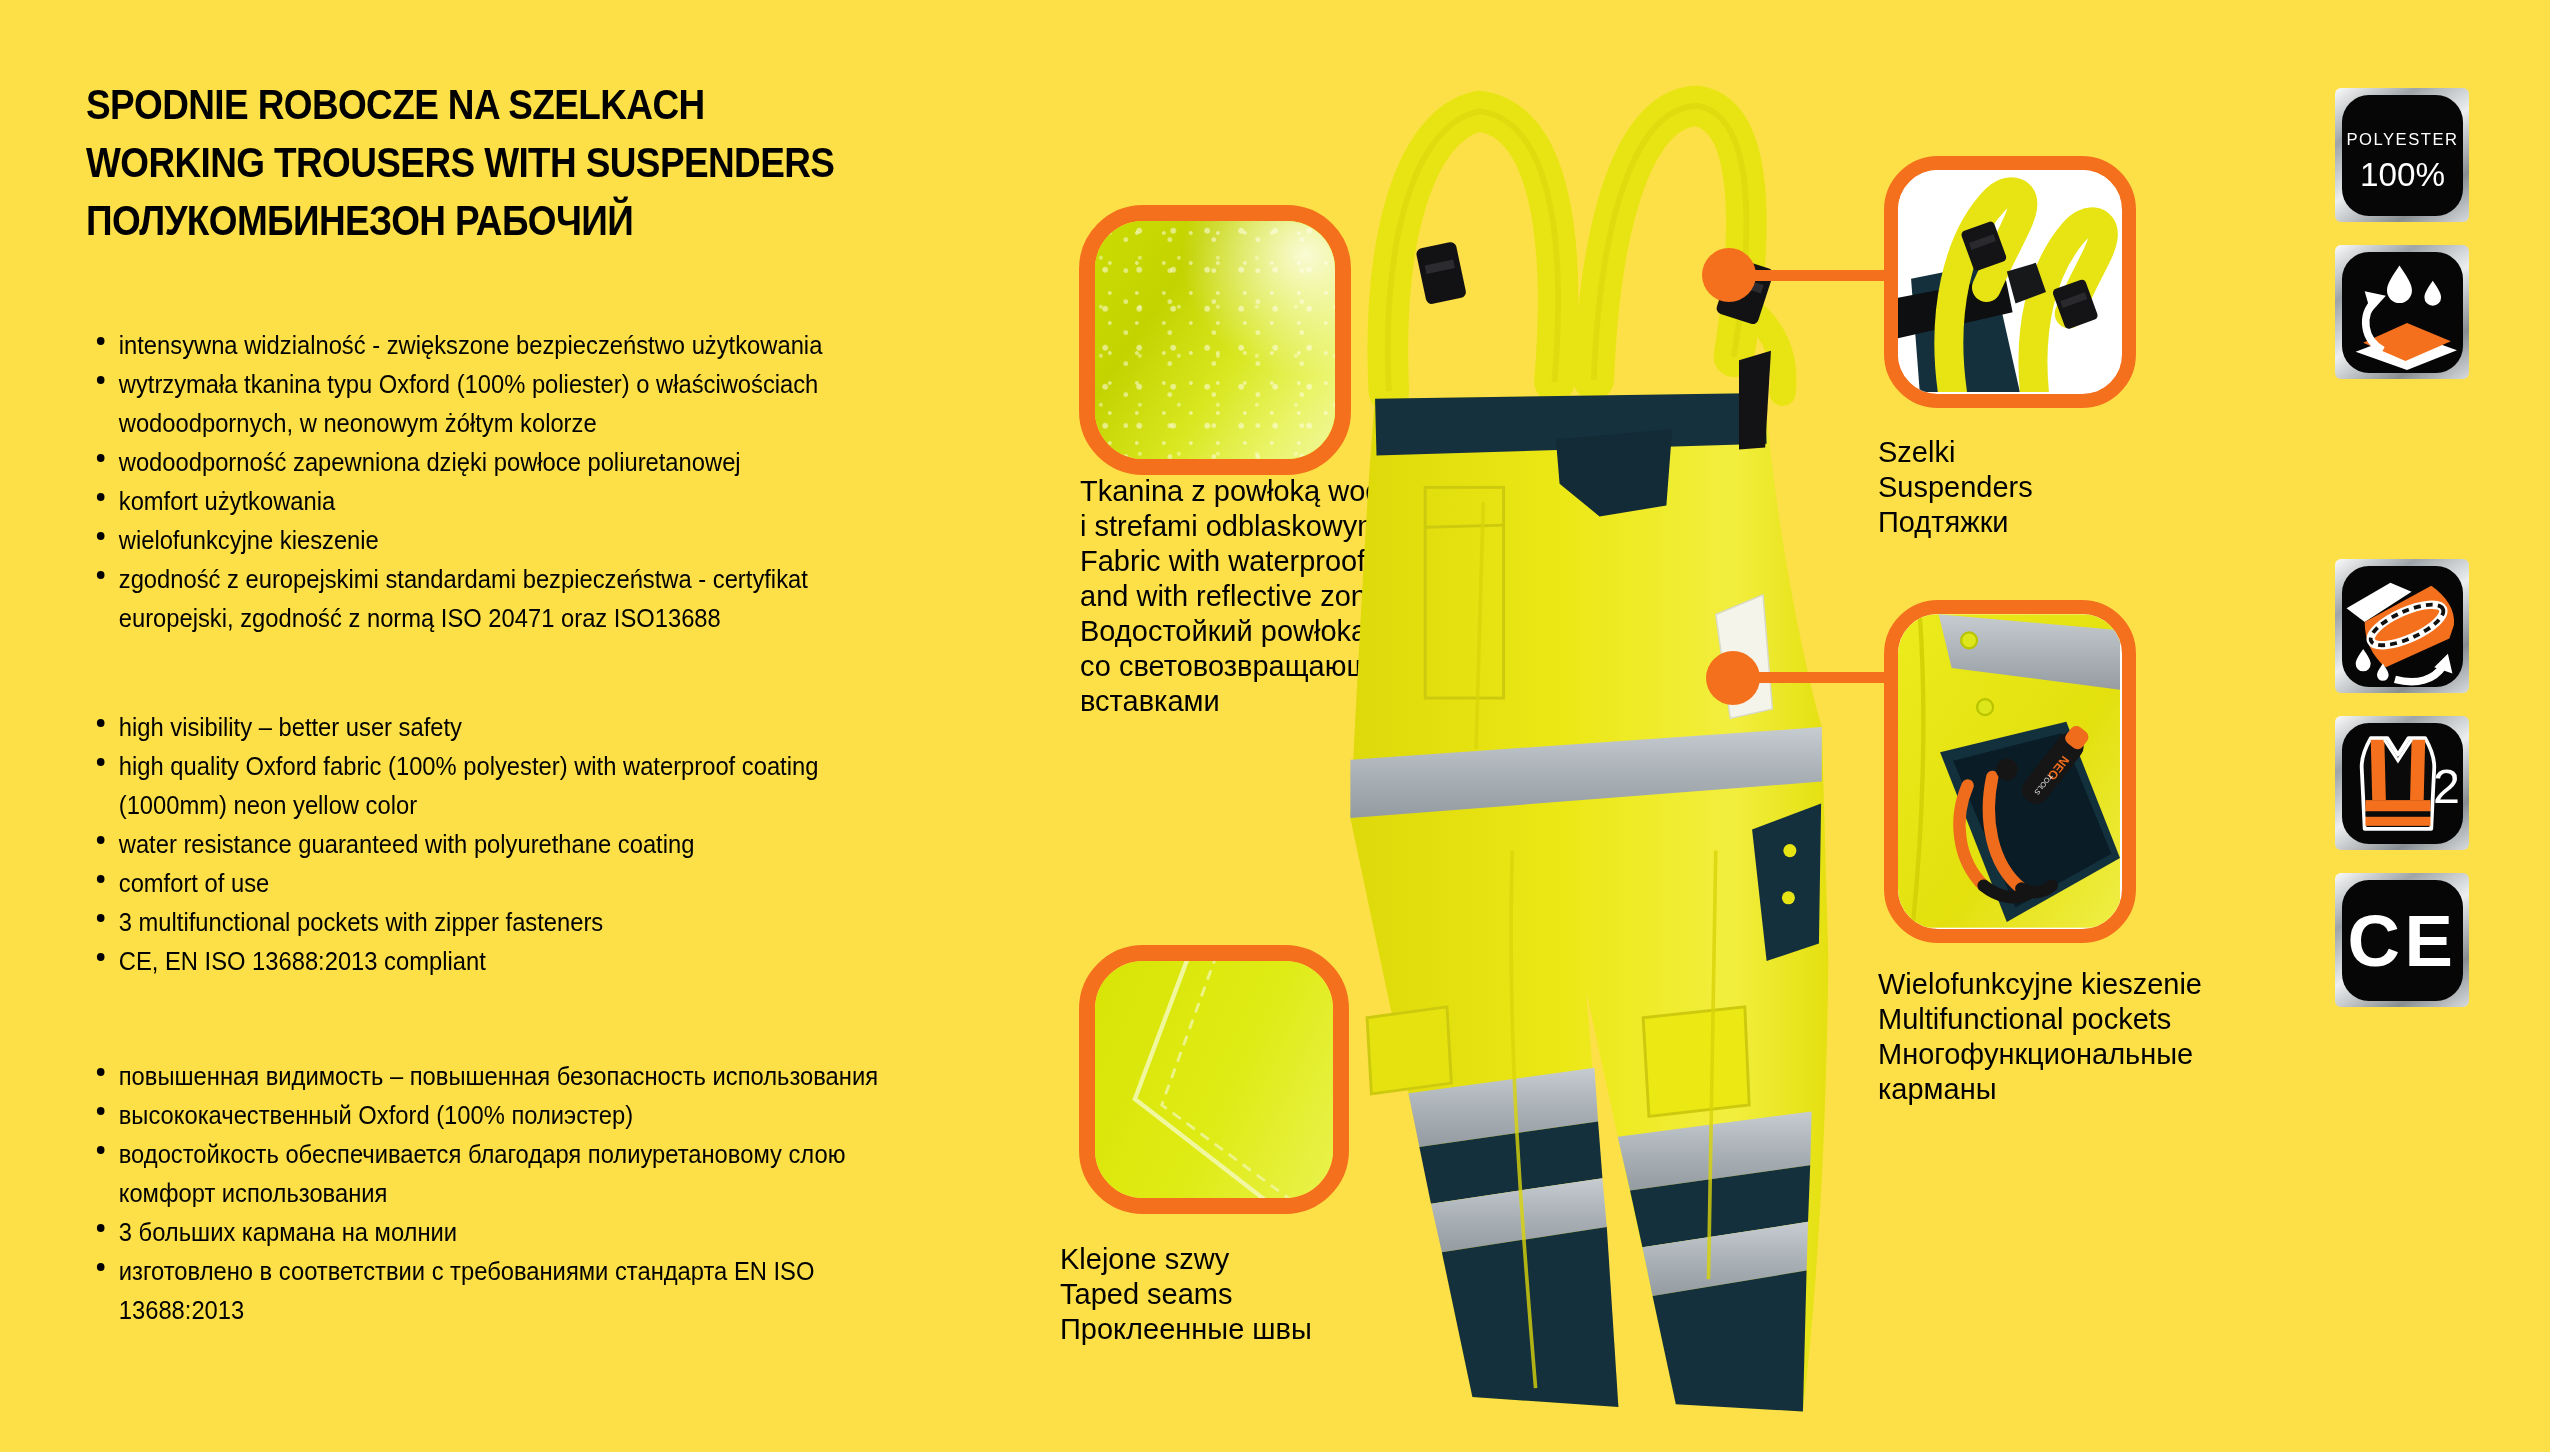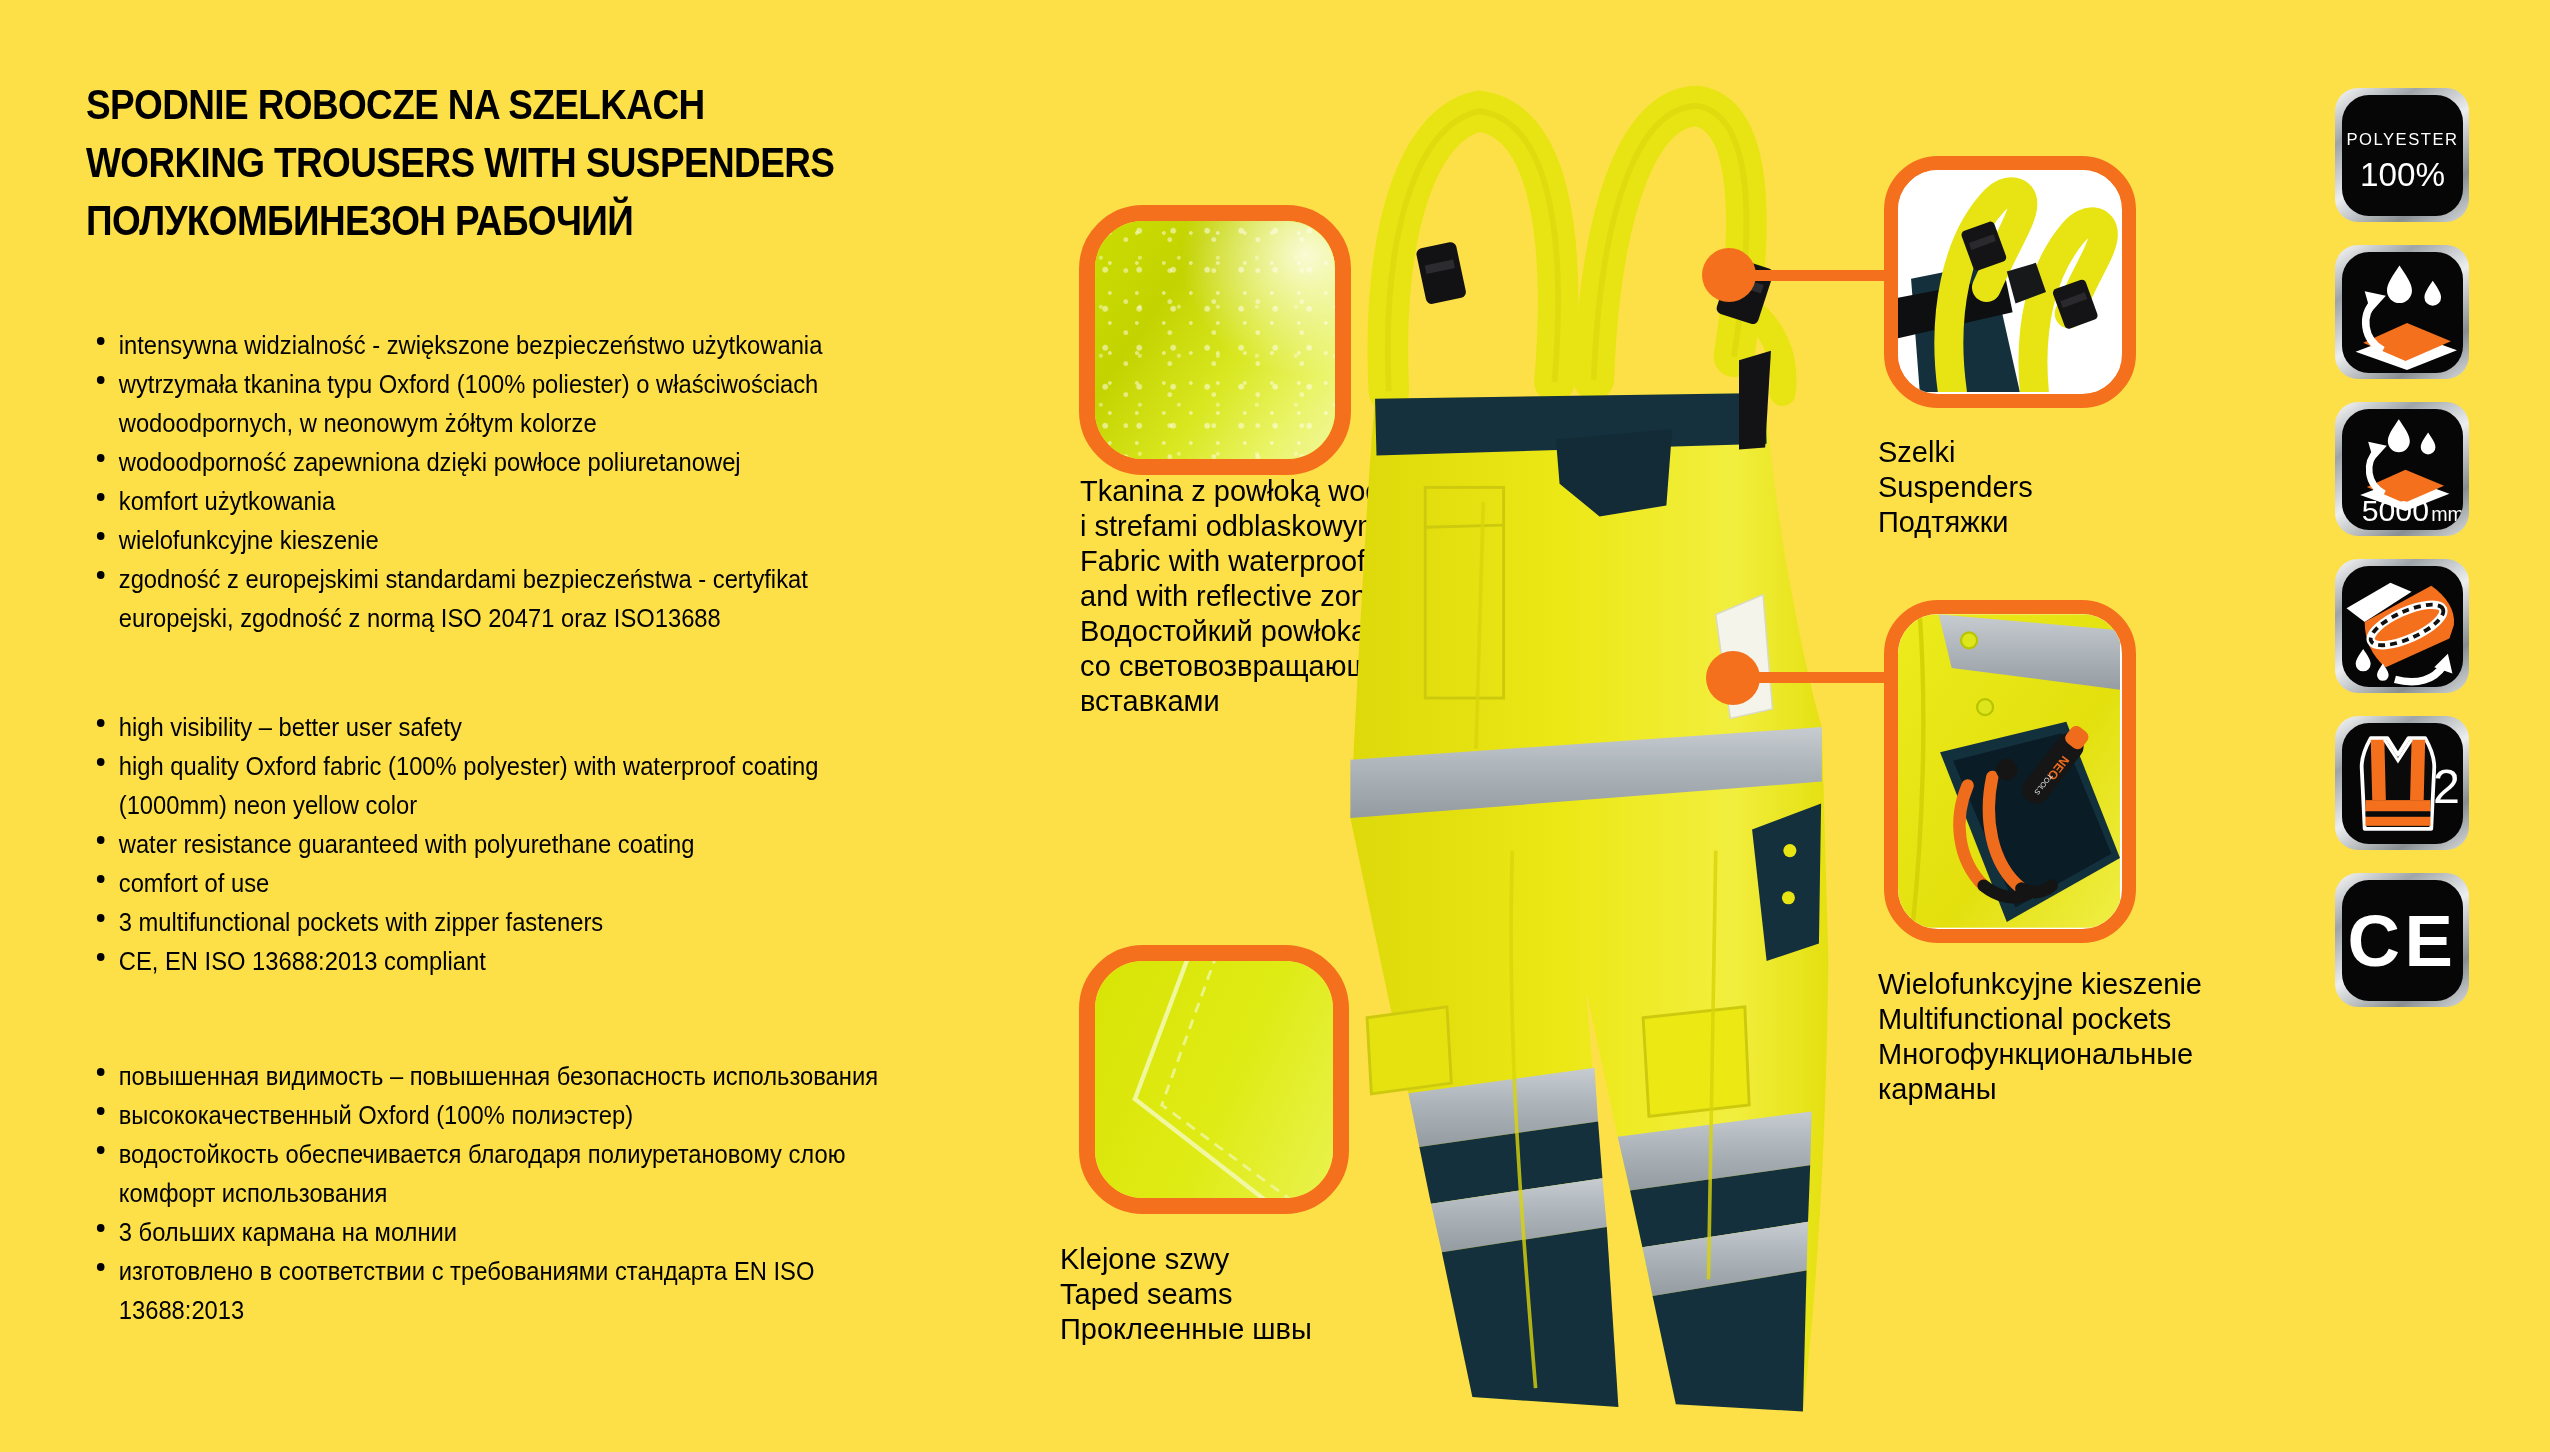--- a/index.html
+++ b/index.html
@@ -33,21 +33,21 @@
      background-size:34px 39px,44px 31px,39px 49px,27px 30px,100% 100%,100% 100%;
      background-repeat:repeat,repeat,repeat,repeat,no-repeat,no-repeat;}
   .seam-tex{width:100%;height:100%;background:linear-gradient(115deg,#d8e405 0%,#dfeb14 55%,#e9f24e 100%);}
   .clabel{font-size:29px;line-height:35px;white-space:nowrap;}
 
   
   .cdot{width:54px;height:54px;border-radius:50%;background:#f4701d;}
   .cline{height:11px;background:#f4701d;}
 
   
-  .badge{left:2335px;width:134px;height:134px;border-radius:23px;padding:6.5px;box-sizing:border-box;
+  .badge{left:2335px;width:134px;height:134px;border-radius:6px;padding:6.5px;box-sizing:border-box;
          background:linear-gradient(145deg,#fbfbfb 0%,#9ea4a8 25%,#eceeef 50%,#878d91 78%,#d8dbdd 100%);}
   .badge-core{width:100%;height:100%;border-radius:27px;background:#060606;overflow:hidden;}
   svg text{font-family:"Liberation Sans",sans-serif;}
 </style>
 </head>
 <body>
 
 <div class="page">
 
   <div class="abs title">
@@ -341,36 +341,20 @@
           <path d="M0,-16 C6,-7 11,0 11,6 A11,11 0 1 1 -11,6 C-11,0 -6,-7 0,-16 Z" transform="translate(118,40) scale(1)" fill="#fff"></path>
           <polygon points="16,118 84,92 150,116 84,142" fill="#fff"></polygon>
           <polygon points="26,106 84,80 142,104 82,130" fill="#f4701d"></polygon>
           <path d="M52,116 C26,102 22,70 42,50" stroke="#fff" stroke-width="10" fill="none"></path>
           <polygon points="28,38 56,44 36,66" fill="#fff"></polygon>
         </g>
       </svg>
     </div>
   </div>
 
-  <div class="abs badge" style="top:402px;">
-    <div class="badge-core">
-      <svg width="121" height="121" viewBox="0 0 160 160">
-        <g transform="translate(10,10) scale(0.88)">
-          <path d="M0,-16 C6,-7 11,0 11,6 A11,11 0 1 1 -11,6 C-11,0 -6,-7 0,-16 Z" transform="translate(74,28) scale(1.5)" fill="#fff"></path>
-          <path d="M0,-16 C6,-7 11,0 11,6 A11,11 0 1 1 -11,6 C-11,0 -6,-7 0,-16 Z" transform="translate(118,40) scale(1)" fill="#fff"></path>
-          <polygon points="16,118 84,92 150,116 84,142" fill="#fff"></polygon>
-          <polygon points="26,106 84,80 142,104 82,130" fill="#f4701d"></polygon>
-          <path d="M52,116 C26,102 22,70 42,50" stroke="#fff" stroke-width="10" fill="none"></path>
-          <polygon points="28,38 56,44 36,66" fill="#fff"></polygon>
-        </g>
-        <text x="26" y="148" font-size="40" fill="#fff">5000</text>
-        <text x="118" y="148" font-size="26" fill="#fff">mm</text>
-      </svg>
-    </div>
-  </div>
 
   <div class="abs badge" style="top:559px;">
     <div class="badge-core">
       <svg width="121" height="121" viewBox="0 0 160 160">
         <polygon points="6,56 64,22 92,34 30,74" fill="#fff"></polygon>
         <path d="M30,74 L118,26 C138,40 150,58 148,78 L142,96 L58,134 C40,120 30,98 30,74 Z" fill="#f4701d"></path>
         <ellipse cx="86" cy="78" rx="52" ry="18" fill="none" stroke="#fff" stroke-width="11" transform="rotate(-24 86 78)"></ellipse>
         <ellipse cx="86" cy="78" rx="52" ry="18" fill="none" stroke="#111" stroke-width="5" stroke-dasharray="9 7" transform="rotate(-24 86 78)"></ellipse>
         <path d="M0,-16 C6,-7 11,0 11,6 A11,11 0 1 1 -11,6 C-11,0 -6,-7 0,-16 Z" transform="translate(28,124) scale(0.9)" fill="#fff"></path>
         <path d="M0,-16 C6,-7 11,0 11,6 A11,11 0 1 1 -11,6 C-11,0 -6,-7 0,-16 Z" transform="translate(54,140) scale(0.7)" fill="#fff"></path>

